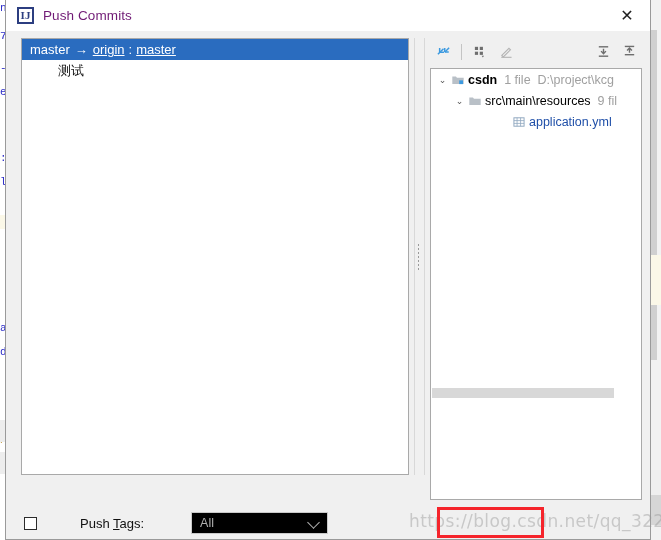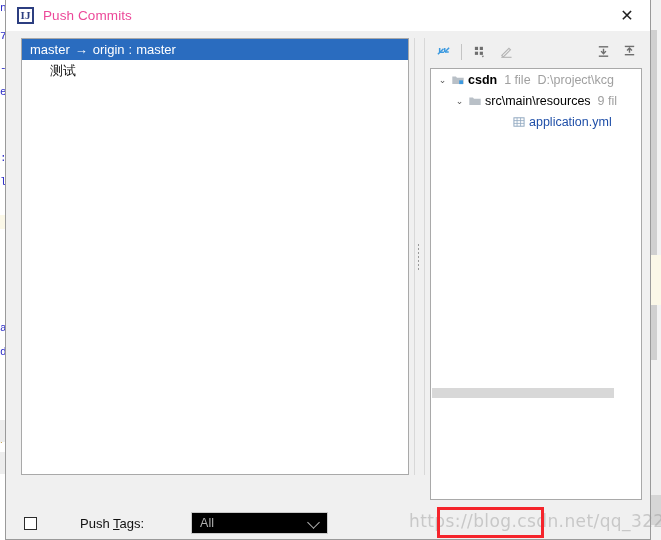--- a/index.html
+++ b/index.html
@@ -72,21 +72,21 @@
     border: 2px solid #2c3e80;
     box-sizing: border-box;
     background: #ffffff;
     display: flex; align-items: center; justify-content: center;
     font-family: "Liberation Serif", serif;
     font-size: 11px; font-weight: bold; color: #2c3e80;
     line-height: 1;
   }
   .title-text {
     margin-left: 9px;
-    font-size: 13.5px; color: #ec4899;
+    font-size: 13.5px; color: #701a75;
     letter-spacing: .1px;
   }
   .close-btn {
     position: absolute; right: 0; top: 0;
     width: 46px; height: 31px;
     display: flex; align-items: center; justify-content: center;
     color: #222; font-size: 16px; font-weight: 300;
     cursor: pointer; background: transparent;
   }
 
@@ -107,27 +107,27 @@
   }
   .commit-group-header {
     height: 21px;
     background: #2a6cbf;
     display: flex; align-items: center;
     padding-left: 8px;
     font-size: 13px; color: #ffffff;
     white-space: nowrap;
   }
   .cg-seg { color: #ffffff; }
-  .cg-link { color: #ffffff; }
+  .cg-link { color: #ffffff; text-decoration: underline; }
   .cg-arrow { margin: 0 5px; }
   .cg-colon { margin: 0 4px; }
   .commit-row {
     height: 22px;
     display: flex; align-items: center;
-    padding-left: 28px;
+    padding-left: 36px;
     font-size: 13px; color: #111;
   }
 
   
   .splitter {
     position: absolute; left: 408px; top: 7px;
     width: 11px; height: 437px;
     background: #f0f0f0;
     cursor: col-resize;
   }

